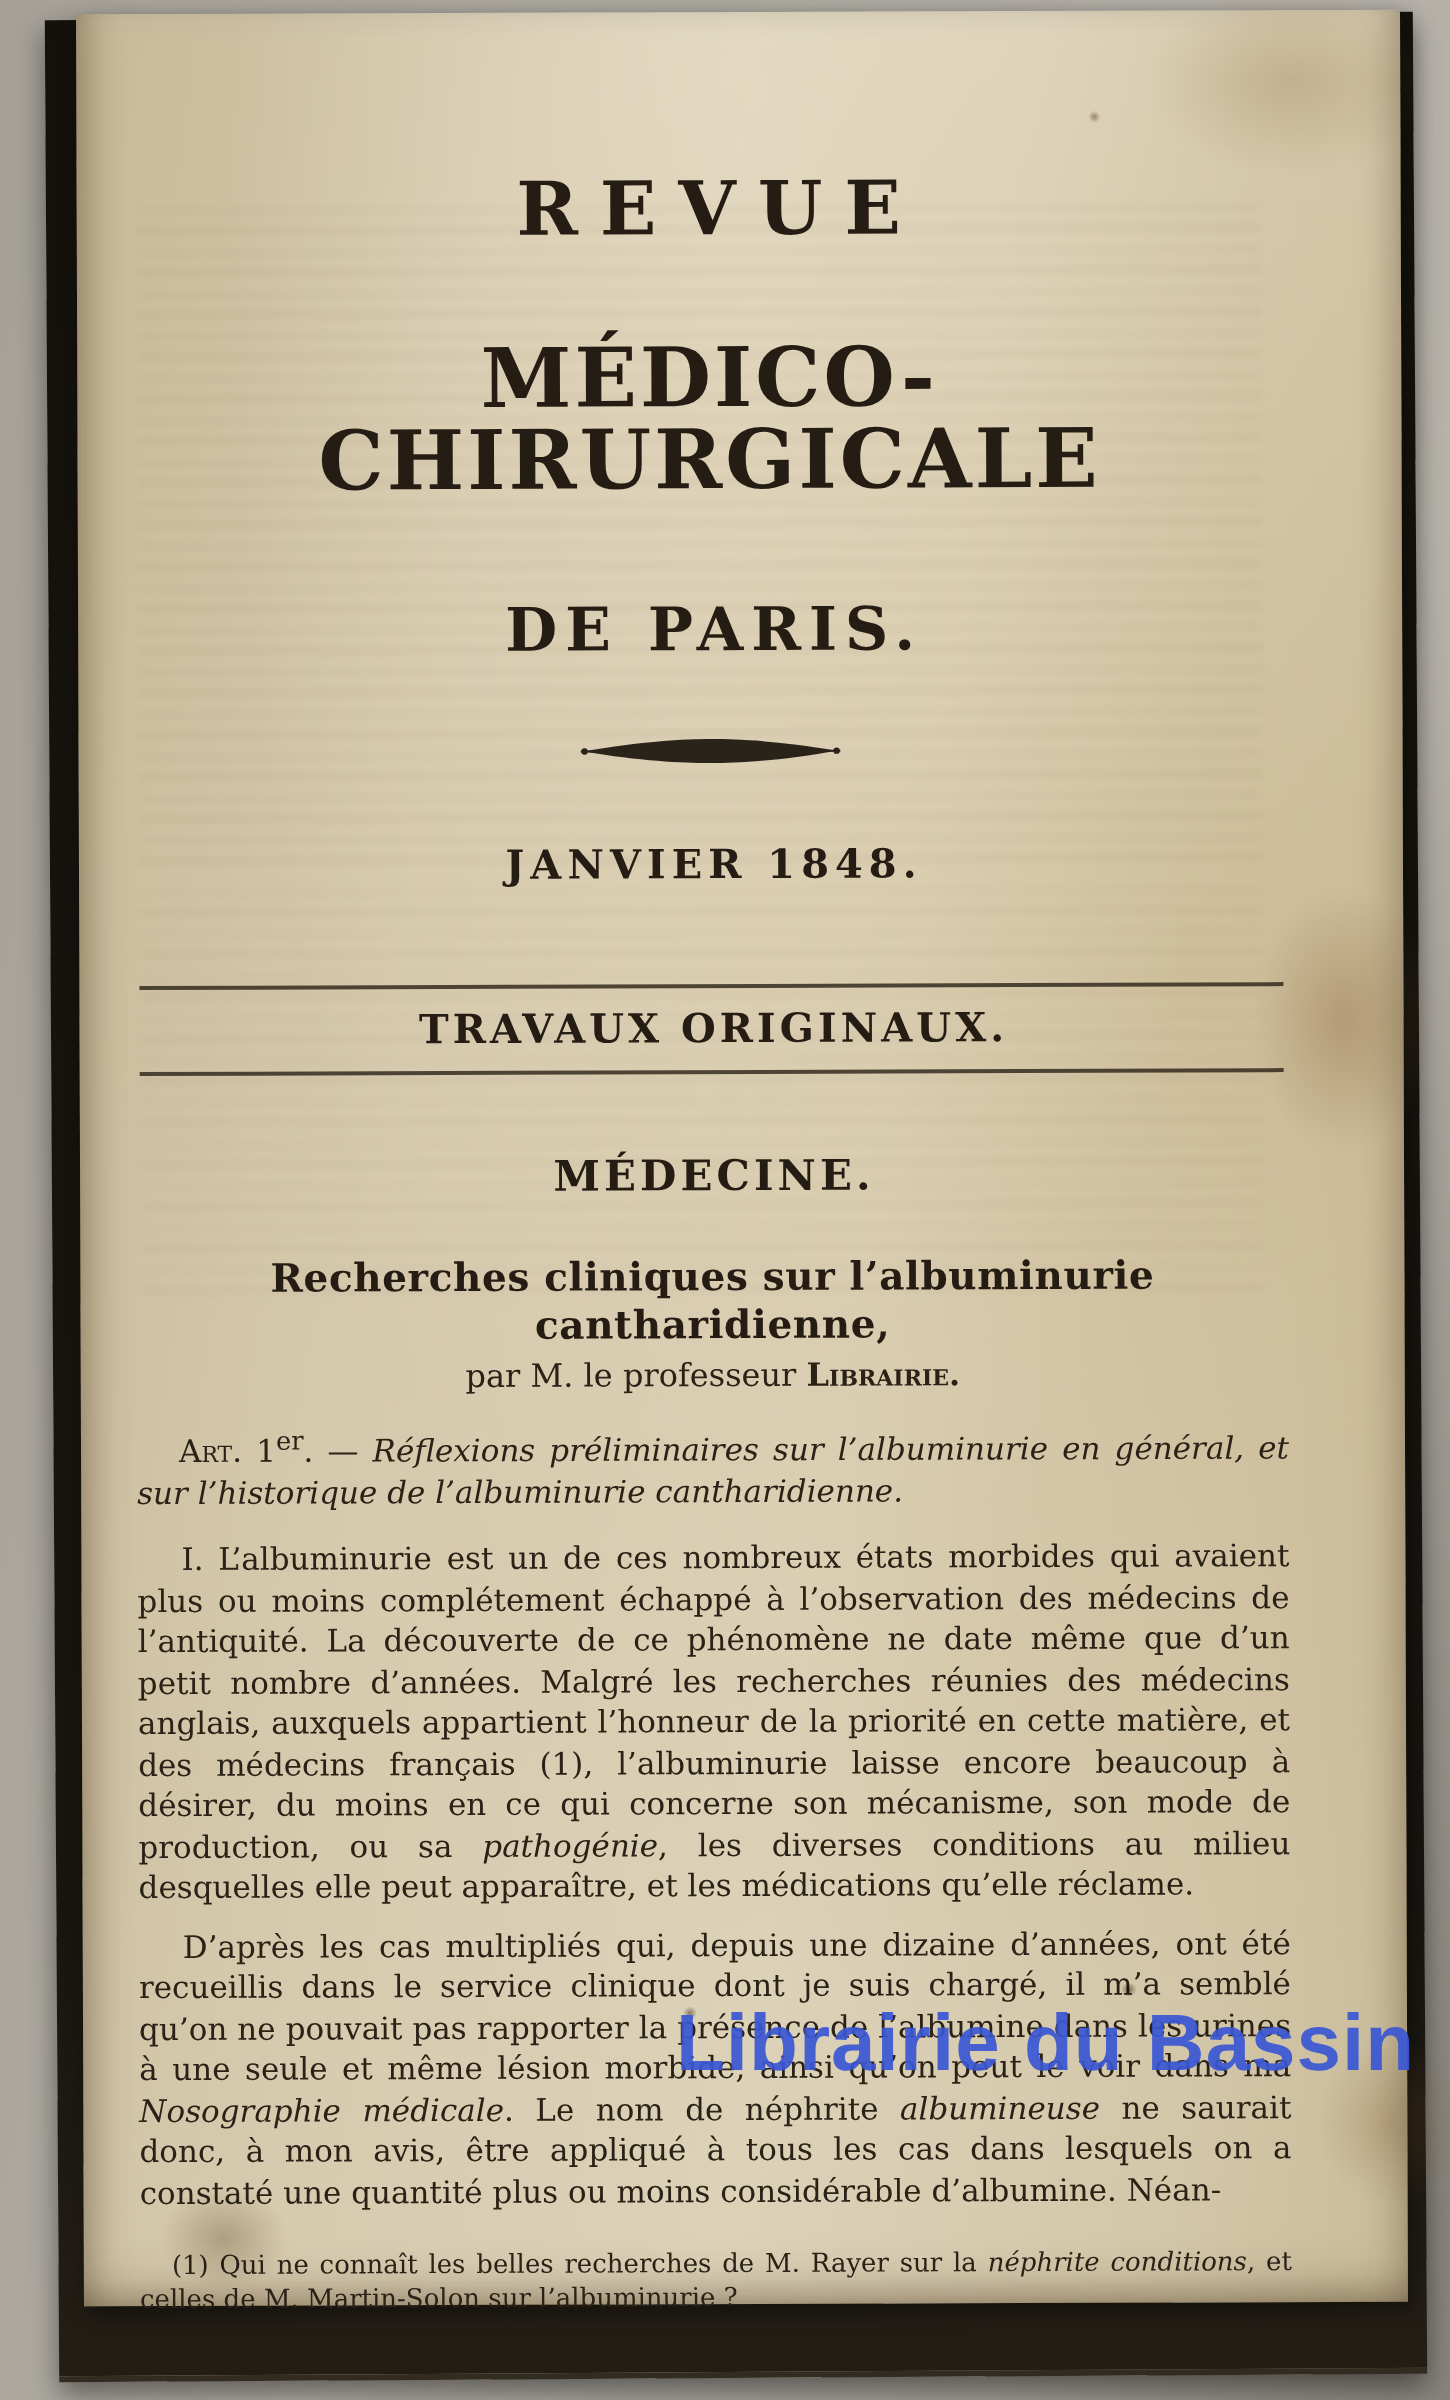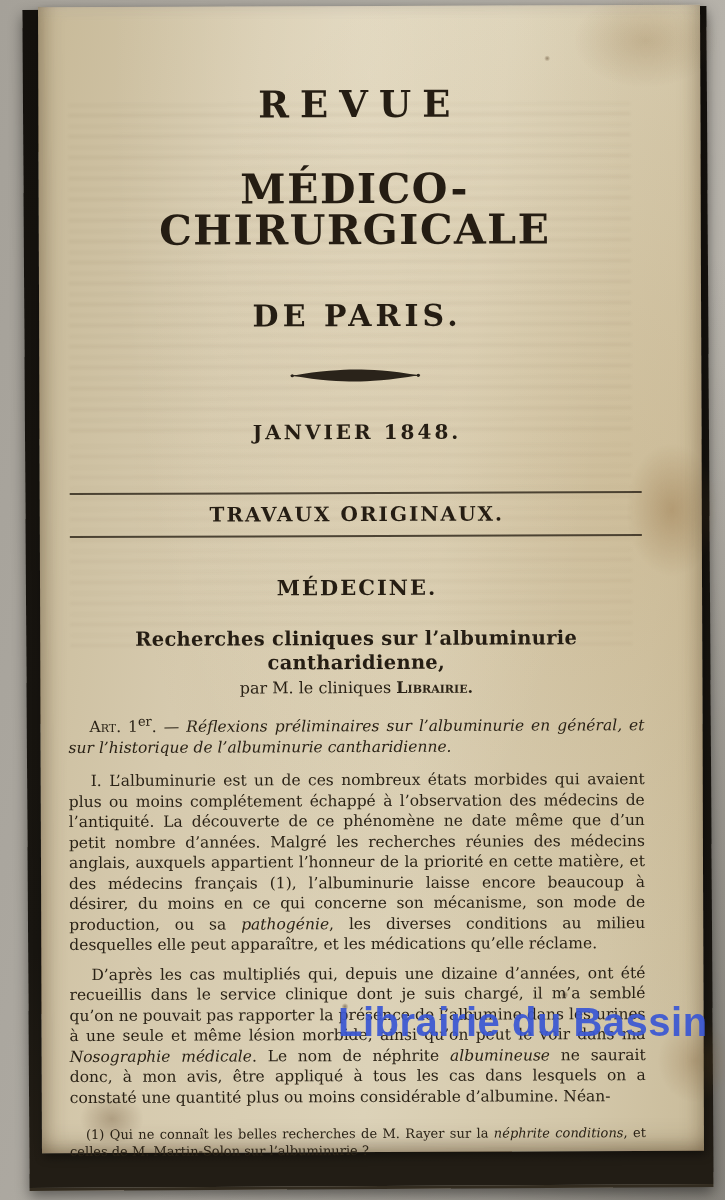--- a/index.html
+++ b/index.html
@@ -116,21 +116,21 @@
 
       <div class="date">JANVIER 1848.</div>
 
       <div class="rule r1"></div>
       <div class="sec">TRAVAUX ORIGINAUX.</div>
       <div class="rule r2"></div>
 
       <div class="med">MÉDECINE.</div>
 
       <div class="art-title">Recherches cliniques sur l’albuminurie cantharidienne,</div>
-      <div class="byline"><span>par M. le cliniques </span><span style="font-weight: bold; font-variant: small-caps;">Librairie.</span></div>
+      <div class="byline"><span>par M. le professeur </span><span style="font-weight: bold; font-variant: small-caps;">Librairie.</span></div>
 
       <p class="art-sub"><span style="font-variant: small-caps; margin-left: 21px;">Art. 1</span><sup>er</sup><span>. — </span><span style="font-style: italic;">Réflexions préliminaires sur l’albuminurie en général, et sur l’historique de l’albuminurie cantharidienne.</span></p>
 
       <p class="body-para p1"><span>I. L’albuminurie est un de ces nombreux états morbides qui avaient plus ou moins complétement échappé à l’observation des médecins de l’antiquité. La découverte de ce phénomène ne date même que d’un petit nombre d’années. Malgré les recherches réunies des médecins anglais, auxquels appartient l’honneur de la priorité en cette matière, et des médecins français (1), l’albuminurie laisse encore beaucoup à désirer, du moins en ce qui concerne son mécanisme, son mode de production, ou sa </span><span style="font-style: italic;">pathogénie</span><span>, les diverses conditions au milieu desquelles elle peut apparaître, et les médications qu’elle réclame.</span></p>
       <p class="body-para p2"><span>D’après les cas multipliés qui, depuis une dizaine d’années, ont été recueillis dans le service clinique dont je suis chargé, il m’a semblé qu’on ne pouvait pas rapporter la présence de l’albumine dans les urines à une seule et même lésion morbide, ainsi qu’on peut le voir dans ma </span><span style="font-style: italic;">Nosographie médicale</span><span>. Le nom de néphrite </span><span style="font-style: italic;">albumineuse</span><span> ne saurait donc, à mon avis, être appliqué à tous les cas dans lesquels on a constaté une quantité plus ou moins considérable d’albumine. Néan-</span></p>
 
       <p class="footnote"><span>(1) Qui ne connaît les belles recherches de M. Rayer sur la </span><span style="font-style: italic;">néphrite conditions</span><span>, et celles de M. Martin-Solon sur </span><span style="">l’albuminurie ?</span></p>
     </div>
   </div>
 

